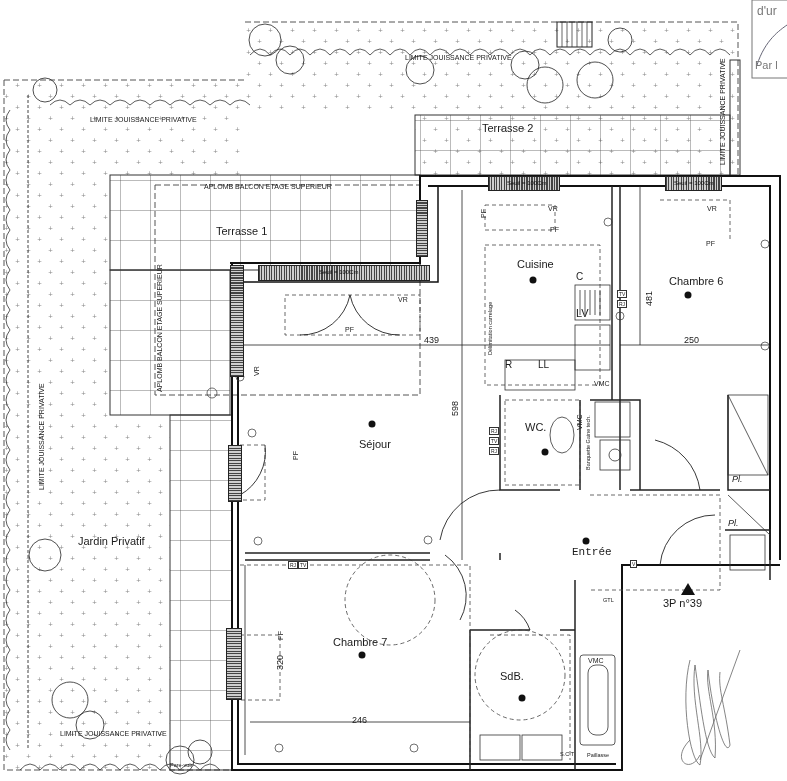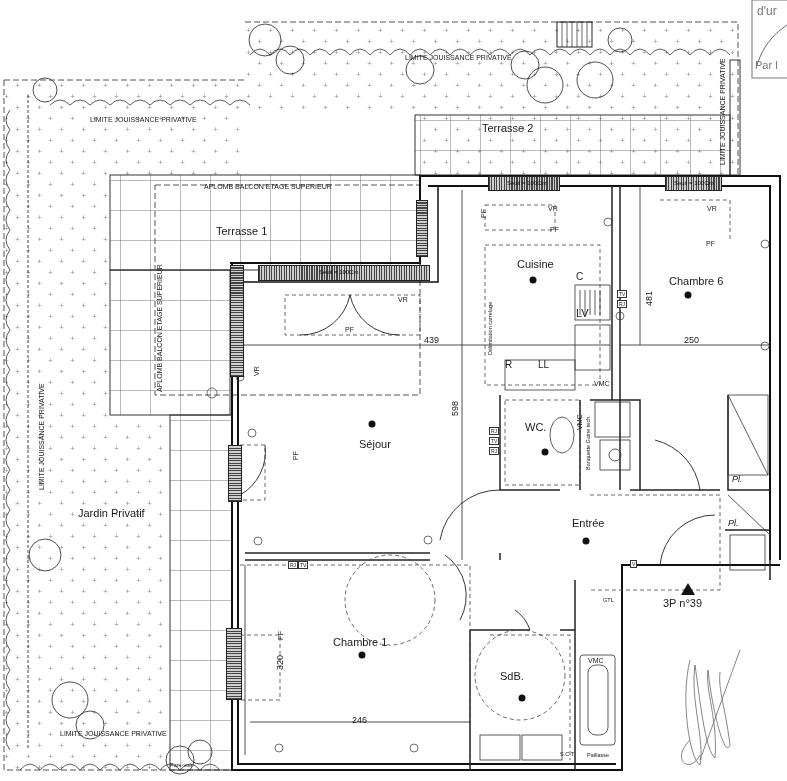--- a/index.html
+++ b/index.html
@@ -203,29 +203,29 @@
 <div class="lbl small" style="left:90px;top:116px;">LIMITE JOUISSANCE PRIVATIVE</div>
 <div class="lbl small" style="left:405px;top:54px;">LIMITE JOUISSANCE PRIVATIVE</div>
 <div class="lbl small vert" style="left:719px;top:165px;">LIMITE JOUISSANCE PRIVATIVE</div>
 <div class="lbl small vert" style="left:38px;top:490px;">LIMITE JOUISSANCE PRIVATIVE</div>
 <div class="lbl small" style="left:60px;top:730px;">LIMITE JOUISSANCE PRIVATIVE</div>
 <div class="lbl tiny" style="left:170px;top:763px;">Pare-vue</div>
 <div class="lbl small" style="left:204px;top:183px;">APLOMB BALCON ETAGE SUPERIEUR</div>
 <div class="lbl small vert" style="left:156px;top:392px;">APLOMB BALCON ETAGE SUPERIEUR</div>
 <div class="lbl room" style="left:216px;top:226px;">Terrasse 1</div>
 <div class="lbl room" style="left:482px;top:123px;">Terrasse 2</div>
-<div class="lbl room" style="left:78px;top:508px;">Jardin Privatif</div>
+<div class="lbl room" style="left:78px;top:536px;">Jardin Privatif</div>
 
 <div class="lbl room" style="left:359px;top:403px;margin-top:36px;">Séjour</div>
 <div class="lbl room" style="left:517px;top:259px;">Cuisine</div>
-<div class="lbl room" style="left:333px;top:637px;">Chambre 1</div>
+<div class="lbl room" style="left:333px;top:637px;">Chambre 7</div>
 <div class="lbl room" style="left:669px;top:276px;">Chambre 6</div>
 <div class="lbl room" style="left:500px;top:671px;">SdB.</div>
 <div class="lbl room" style="left:525px;top:422px;">WC.</div>
-<div class="lbl room" style="left:572px;top:518px;">Entrée</div>
+<div class="lbl room" style="left:572px;top:547px;font-family:Liberation Mono, monospace;">Entrée</div>
 
 <div class="lbl dim" style="left:424px;top:336px;">439</div>
 <div class="lbl dim vert" style="left:451px;top:416px;">598</div>
 <div class="lbl dim vert" style="left:645px;top:306px;">481</div>
 <div class="lbl dim" style="left:684px;top:336px;">250</div>
 <div class="lbl dim vert" style="left:276px;top:670px;">320</div>
 <div class="lbl dim" style="left:352px;top:716px;">246</div>
 
 <div class="lbl small" style="left:345px;top:326px;">PF</div>
 <div class="lbl small" style="left:398px;top:296px;">VR</div>

